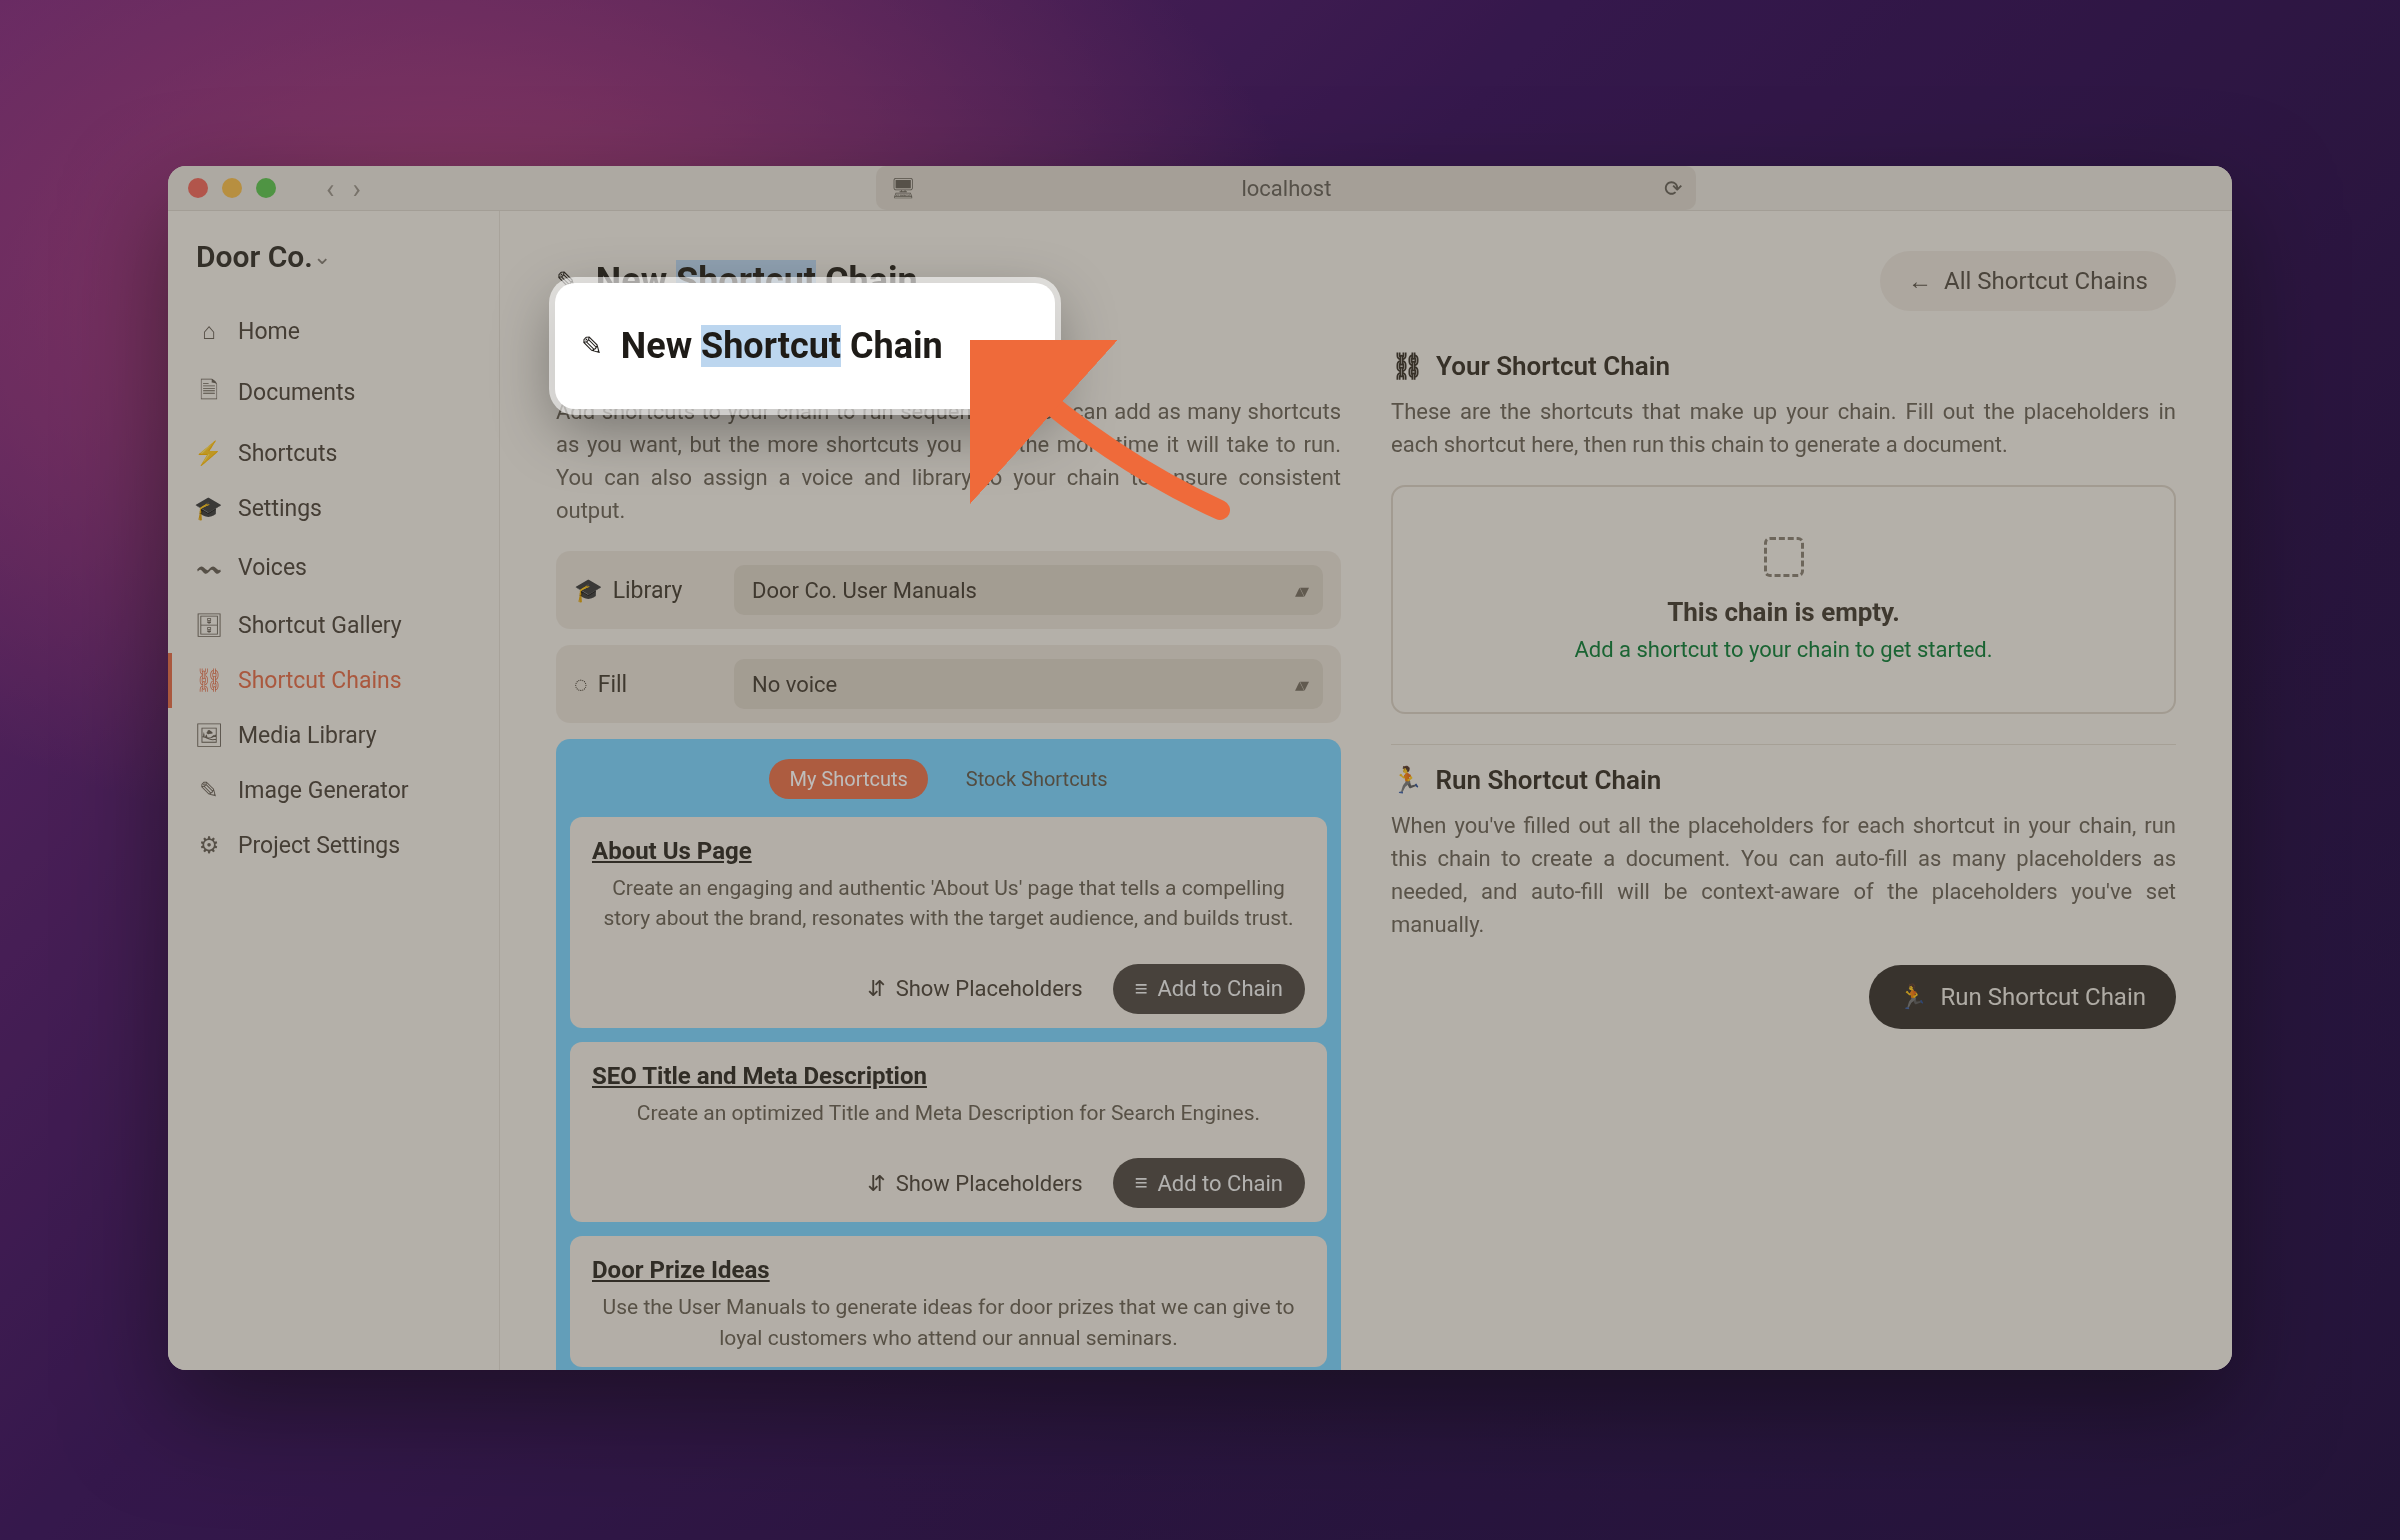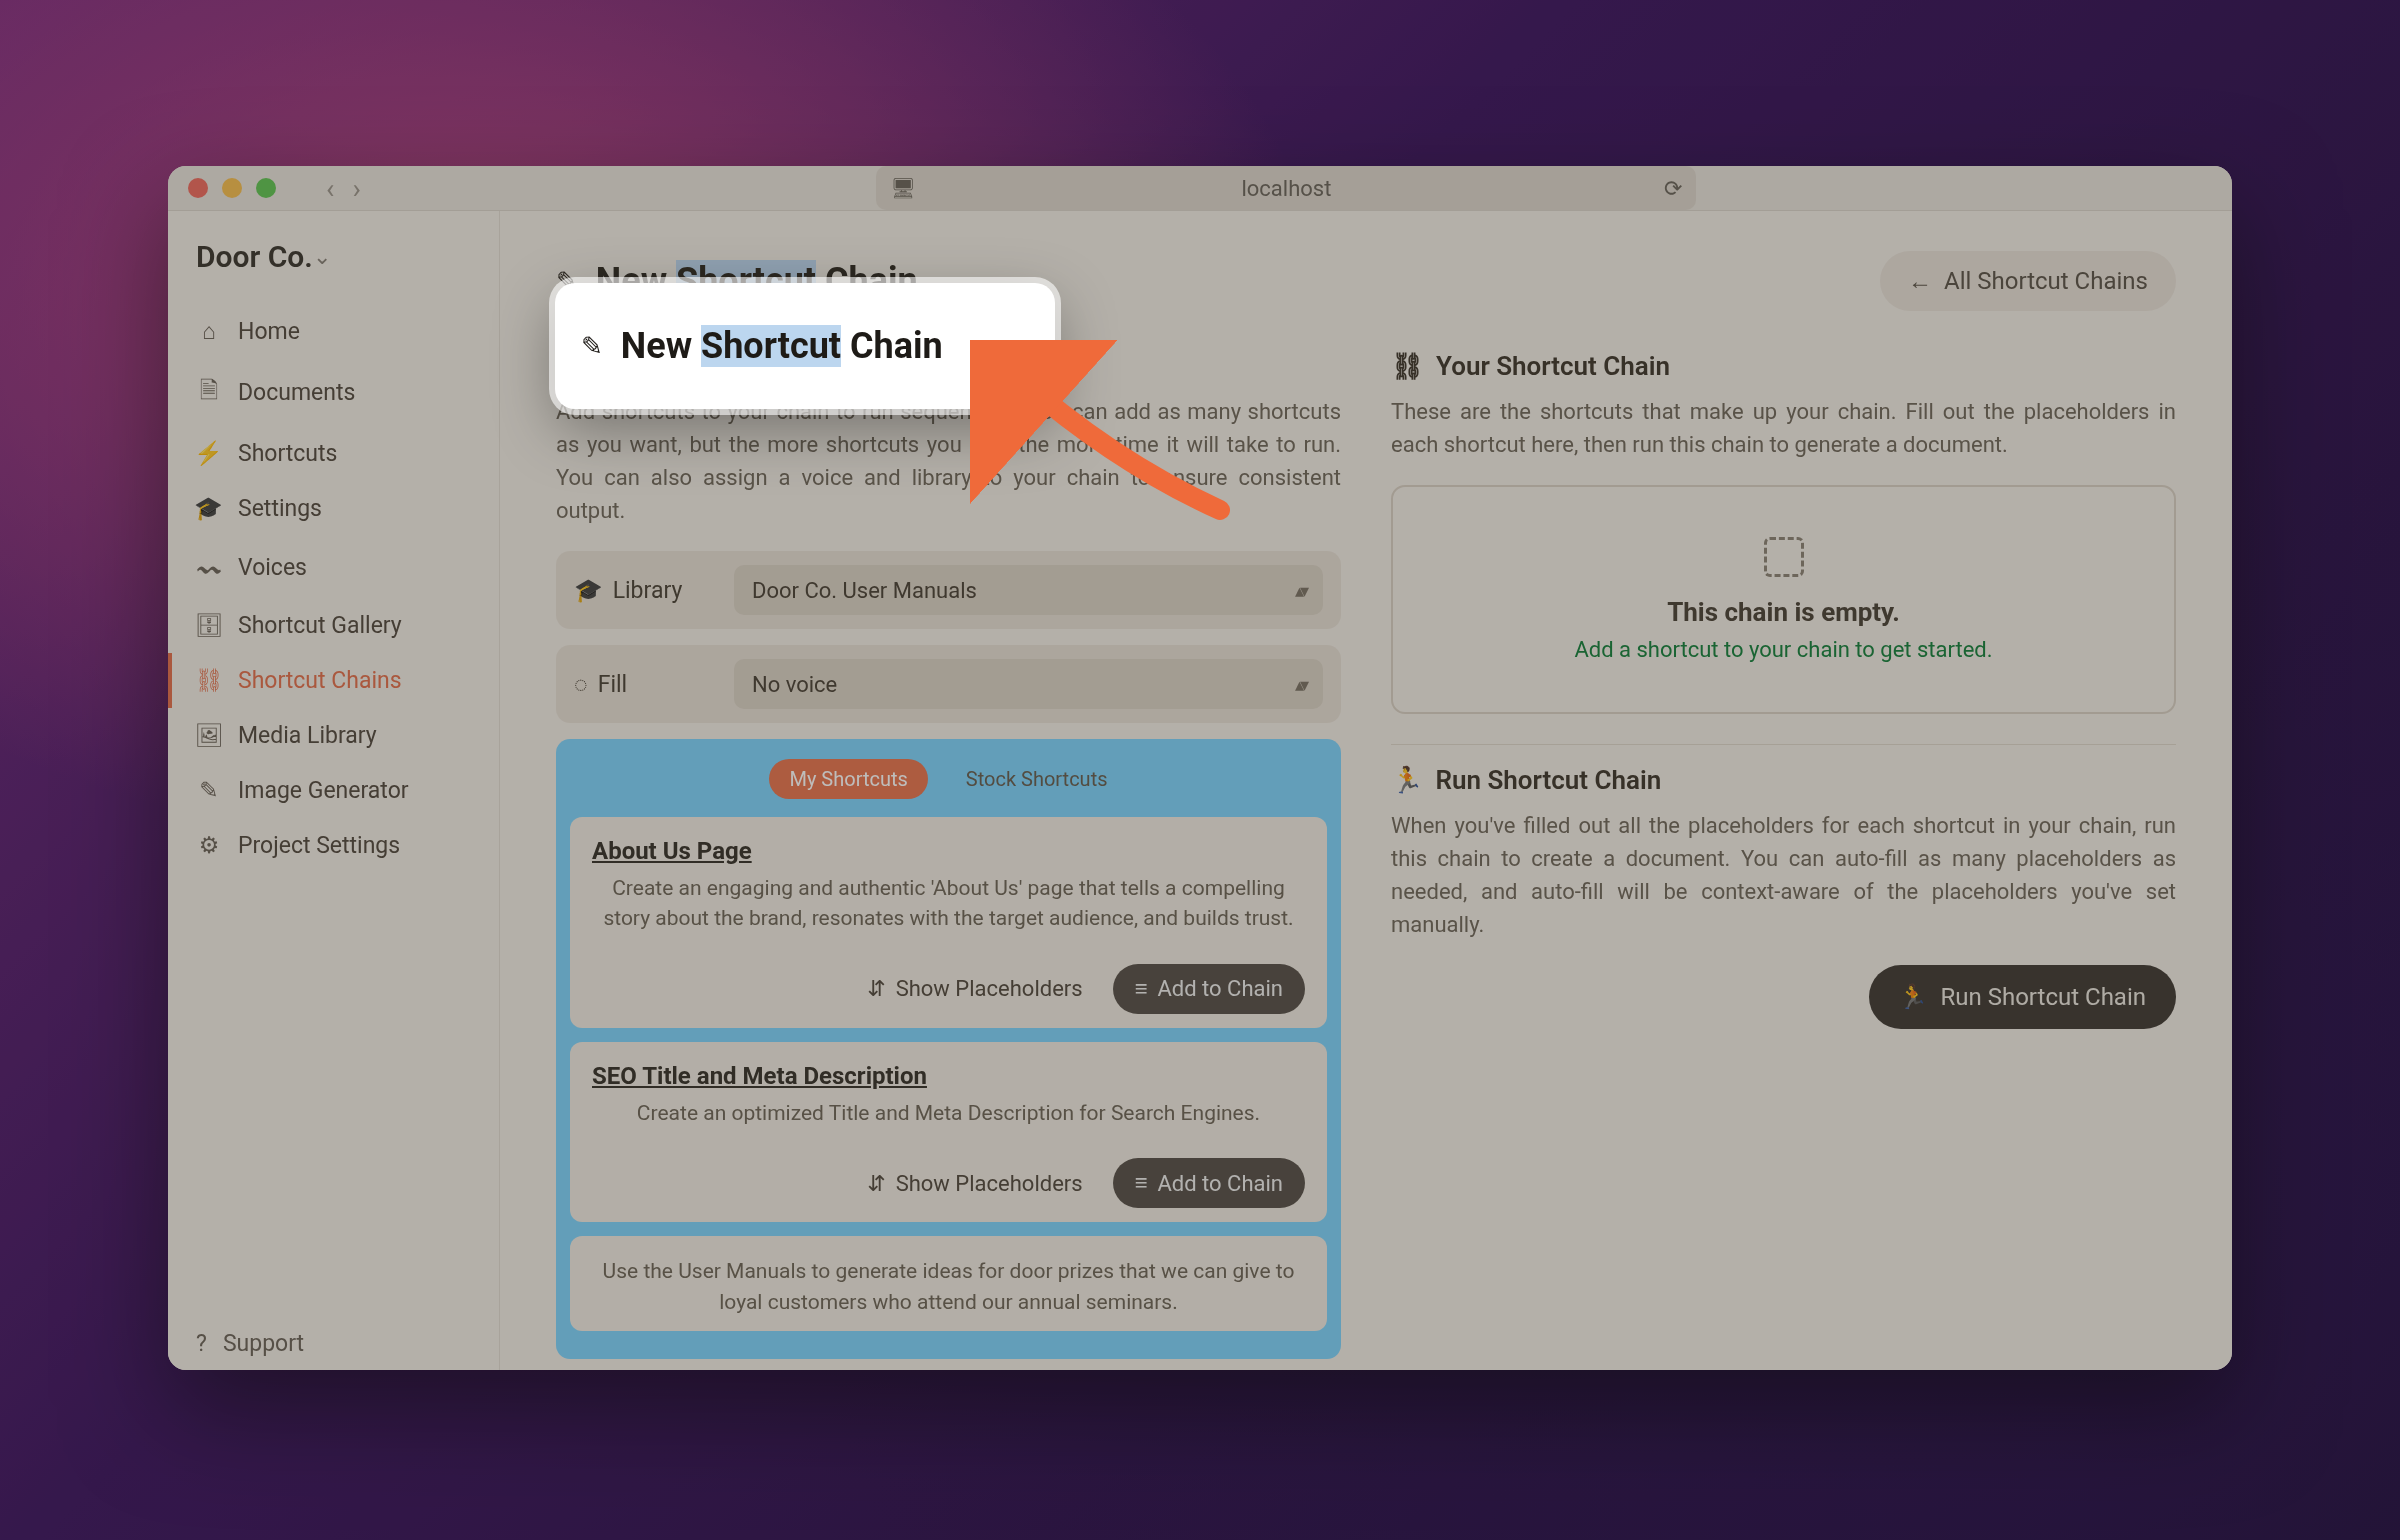--- a/index.html
+++ b/index.html
@@ -410,20 +410,21 @@
                   <span>Show Placeholders</span>
                 </div>
                 <div class="btn-dark">
                   <span>≡</span>
                   <span>Add to Chain</span>
                 </div>
               </div>
             </div>
 
             <div class="card">
+              <h3>Door Prize Ideas</h3>
               <p>Use the User Manuals to generate ideas for door prizes that we can give to loyal customers who attend our annual seminars.</p>
 
             </div>
 
           </div>
         </div>
 
         <div class="col">
           <div class="section-head">
             <span>⛓</span>

